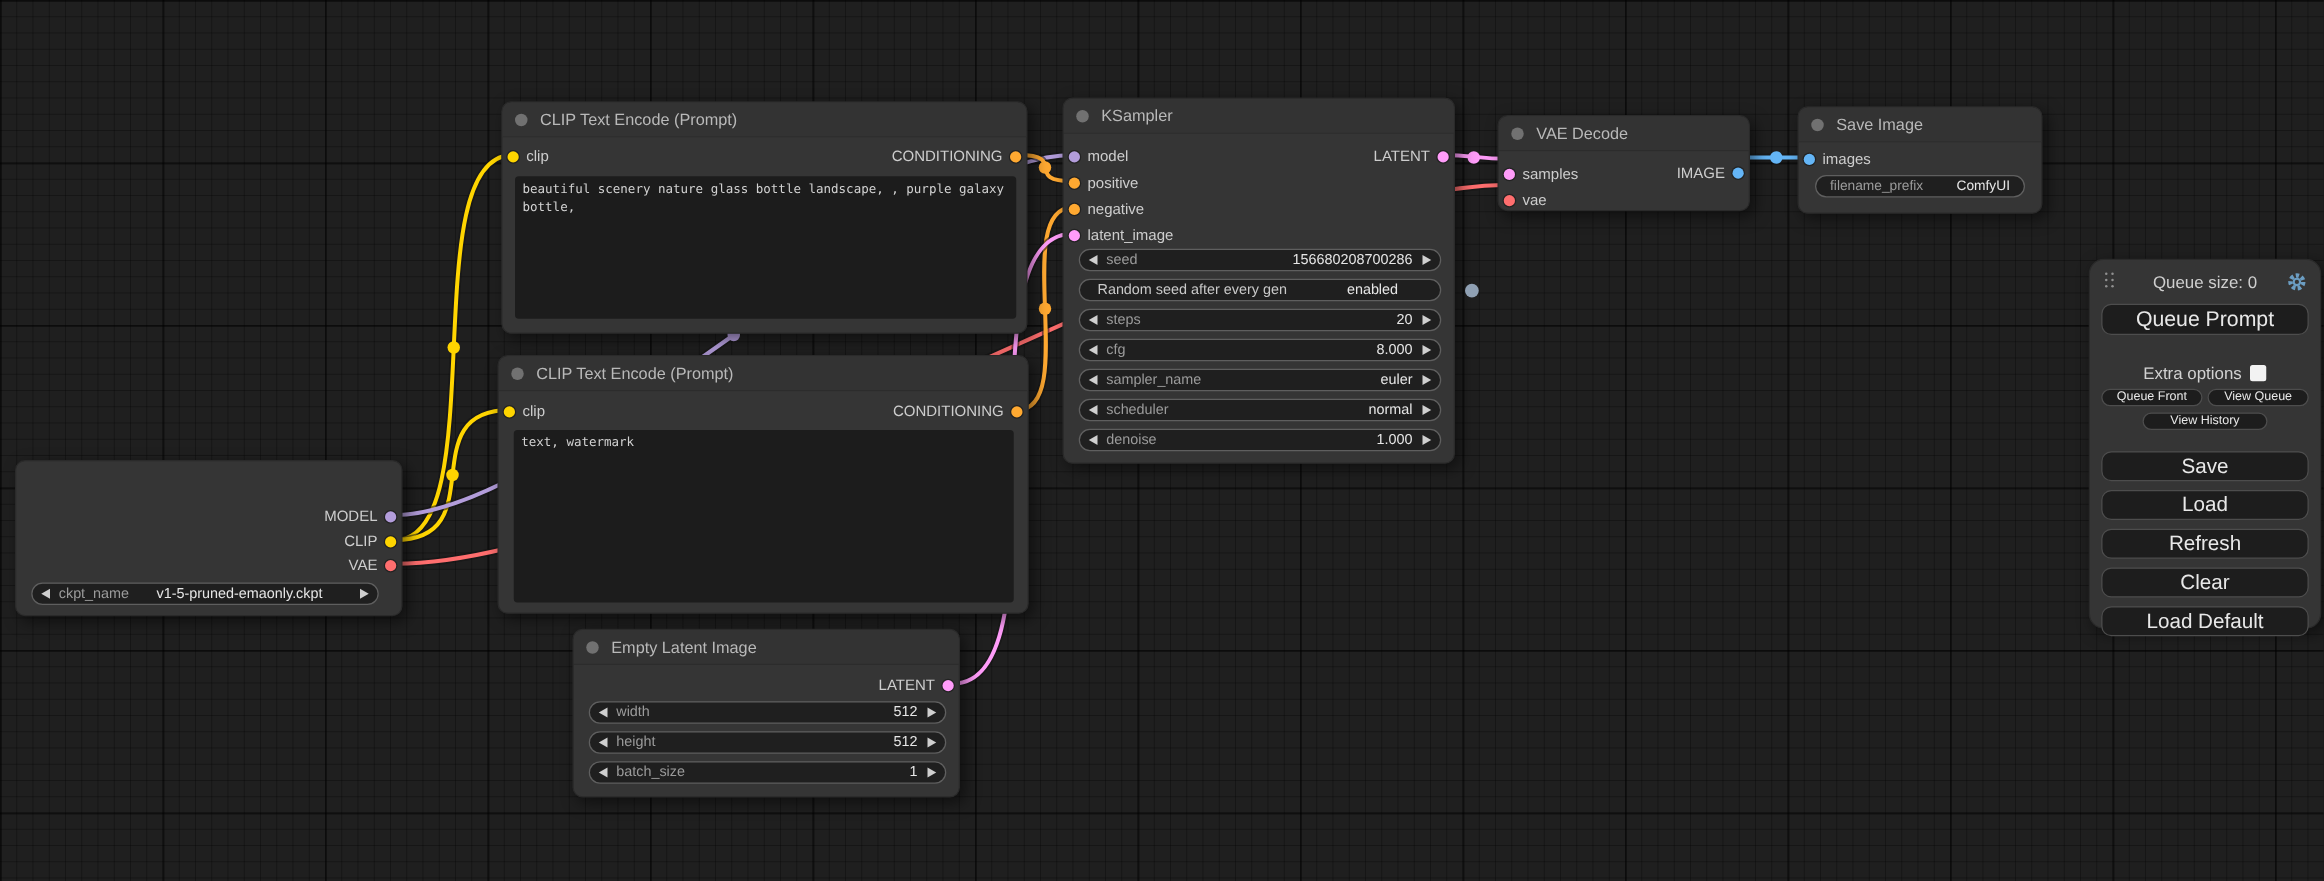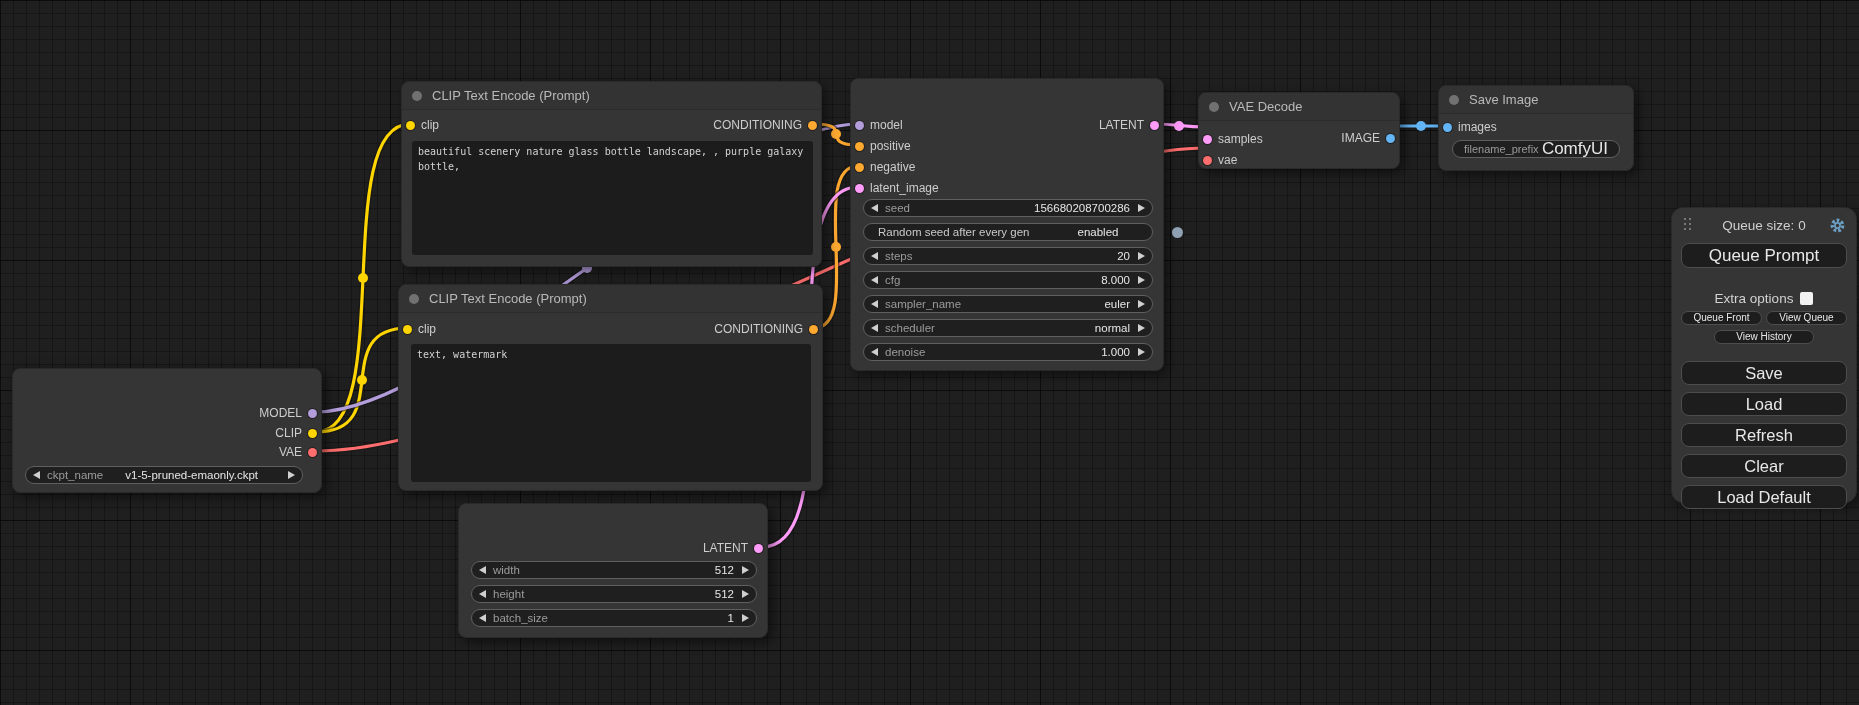--- a/index.html
+++ b/index.html
@@ -177,20 +177,24 @@
       <span>clip</span>
     </div>
     <div class="slot out" style="top:35px">
       <span>CONDITIONING</span>
       <span class="slot-dot" style="background: rgb(255, 169, 49);"></span>
     </div>
     <div class="textbox" style="left:12px;top:59px;width:400px;height:138px;">text, watermark</div>
   </div>
 
   <div class="node" style="left:458px;top:503px;width:310px;height:135px;">
+    <div class="node-header">
+      <span class="collapse-dot"></span>
+      <span class="node-title">Empty Latent Image</span>
+    </div>
     <div class="slot out" style="top:35px">
       <span>LATENT</span>
       <span class="slot-dot" style="background: rgb(255, 156, 249);"></span>
     </div>
     <div class="widget" style="left:12px;top:57px;width:286px;">
       <span class="tri-l"></span>
       <span class="w-label">width</span>
       <span class="w-value">512</span>
       <span class="tri-r"></span>
     </div>
@@ -202,20 +206,24 @@
     </div>
     <div class="widget" style="left:12px;top:105px;width:286px;">
       <span class="tri-l"></span>
       <span class="w-label">batch_size</span>
       <span class="w-value">1</span>
       <span class="tri-r"></span>
     </div>
   </div>
 
   <div class="node" style="left:850px;top:78px;width:314px;height:293px;">
+    <div class="node-header">
+      <span class="collapse-dot"></span>
+      <span class="node-title">KSampler</span>
+    </div>
     <div class="slot in" style="top:37px">
       <span class="slot-dot" style="background: rgb(179, 157, 219);"></span>
       <span>model</span>
     </div>
     <div class="slot in" style="top:58px">
       <span class="slot-dot" style="background: rgb(255, 169, 49);"></span>
       <span>positive</span>
     </div>
     <div class="slot in" style="top:79px">
       <span class="slot-dot" style="background: rgb(255, 169, 49);"></span>
@@ -296,21 +304,21 @@
     <div class="node-header">
       <span class="collapse-dot"></span>
       <span class="node-title">Save Image</span>
     </div>
     <div class="slot in" style="top:32px">
       <span class="slot-dot" style="background: rgb(100, 181, 246);"></span>
       <span>images</span>
     </div>
     <div class="widget" style="left:13px;top:54px;width:168px;">
       <span class="w-label" style="margin-left:4px;font-size:11px;">filename_prefix</span>
-      <span class="w-value" style="margin-right:4px;font-size:17px;">ComfyUI</span>
+      <span class="w-value" style="margin-right:4px;font-size:11px;">ComfyUI</span>
     </div>
   </div>
 
   <div class="queue-panel">
     <div class="qp-header">
       <span class="dot-grid"></span>
       <span class="queue-size">
         <span>Queue size:</span>
         <span>0</span>
       </span>

